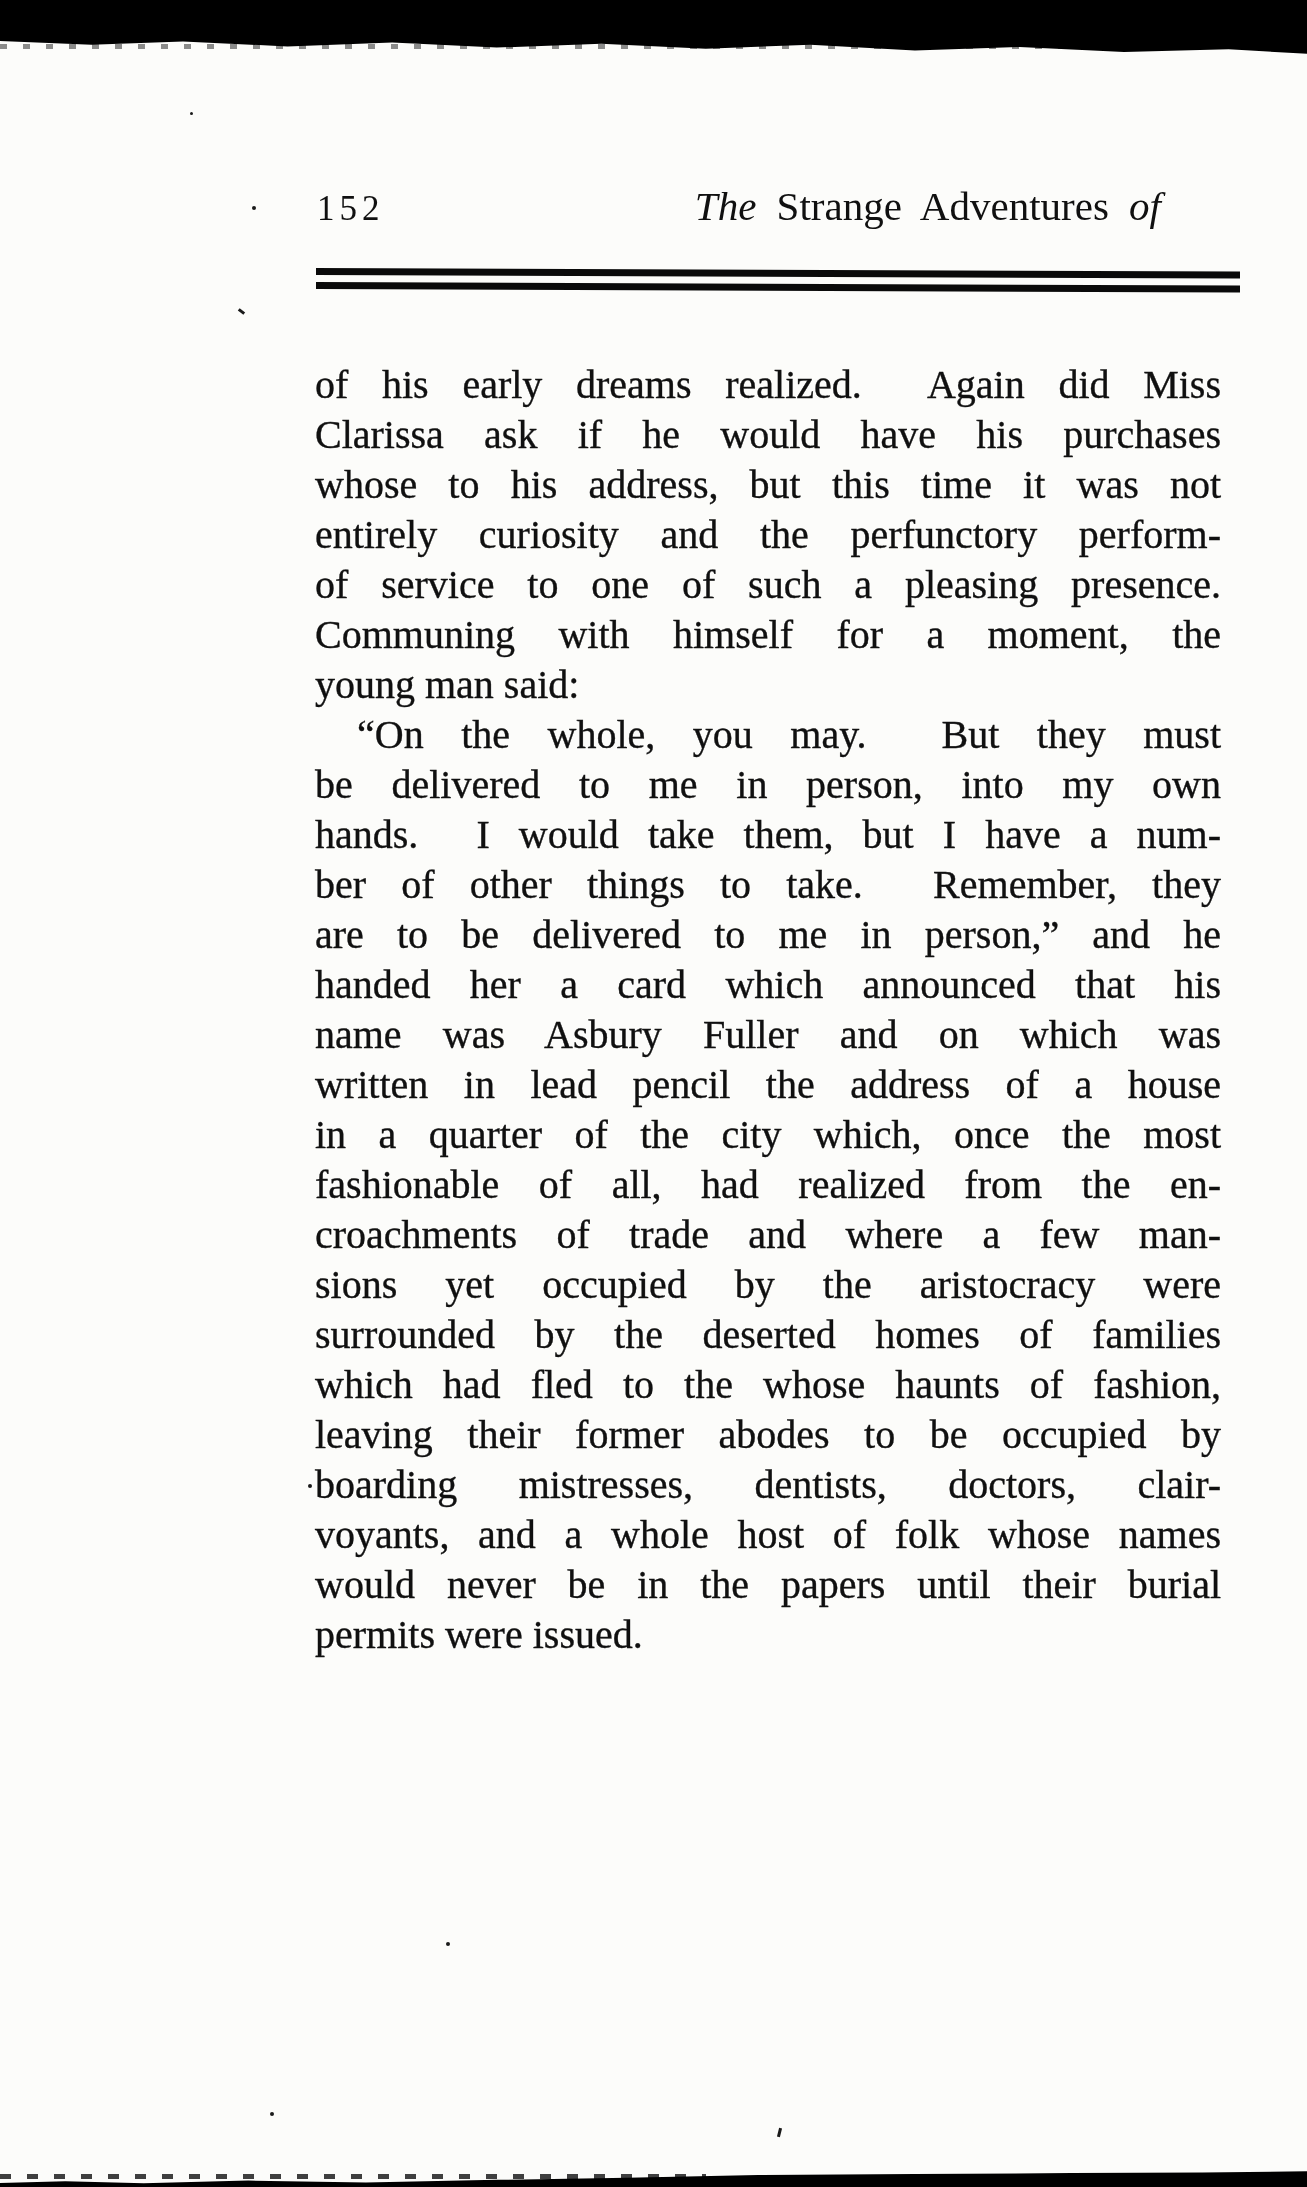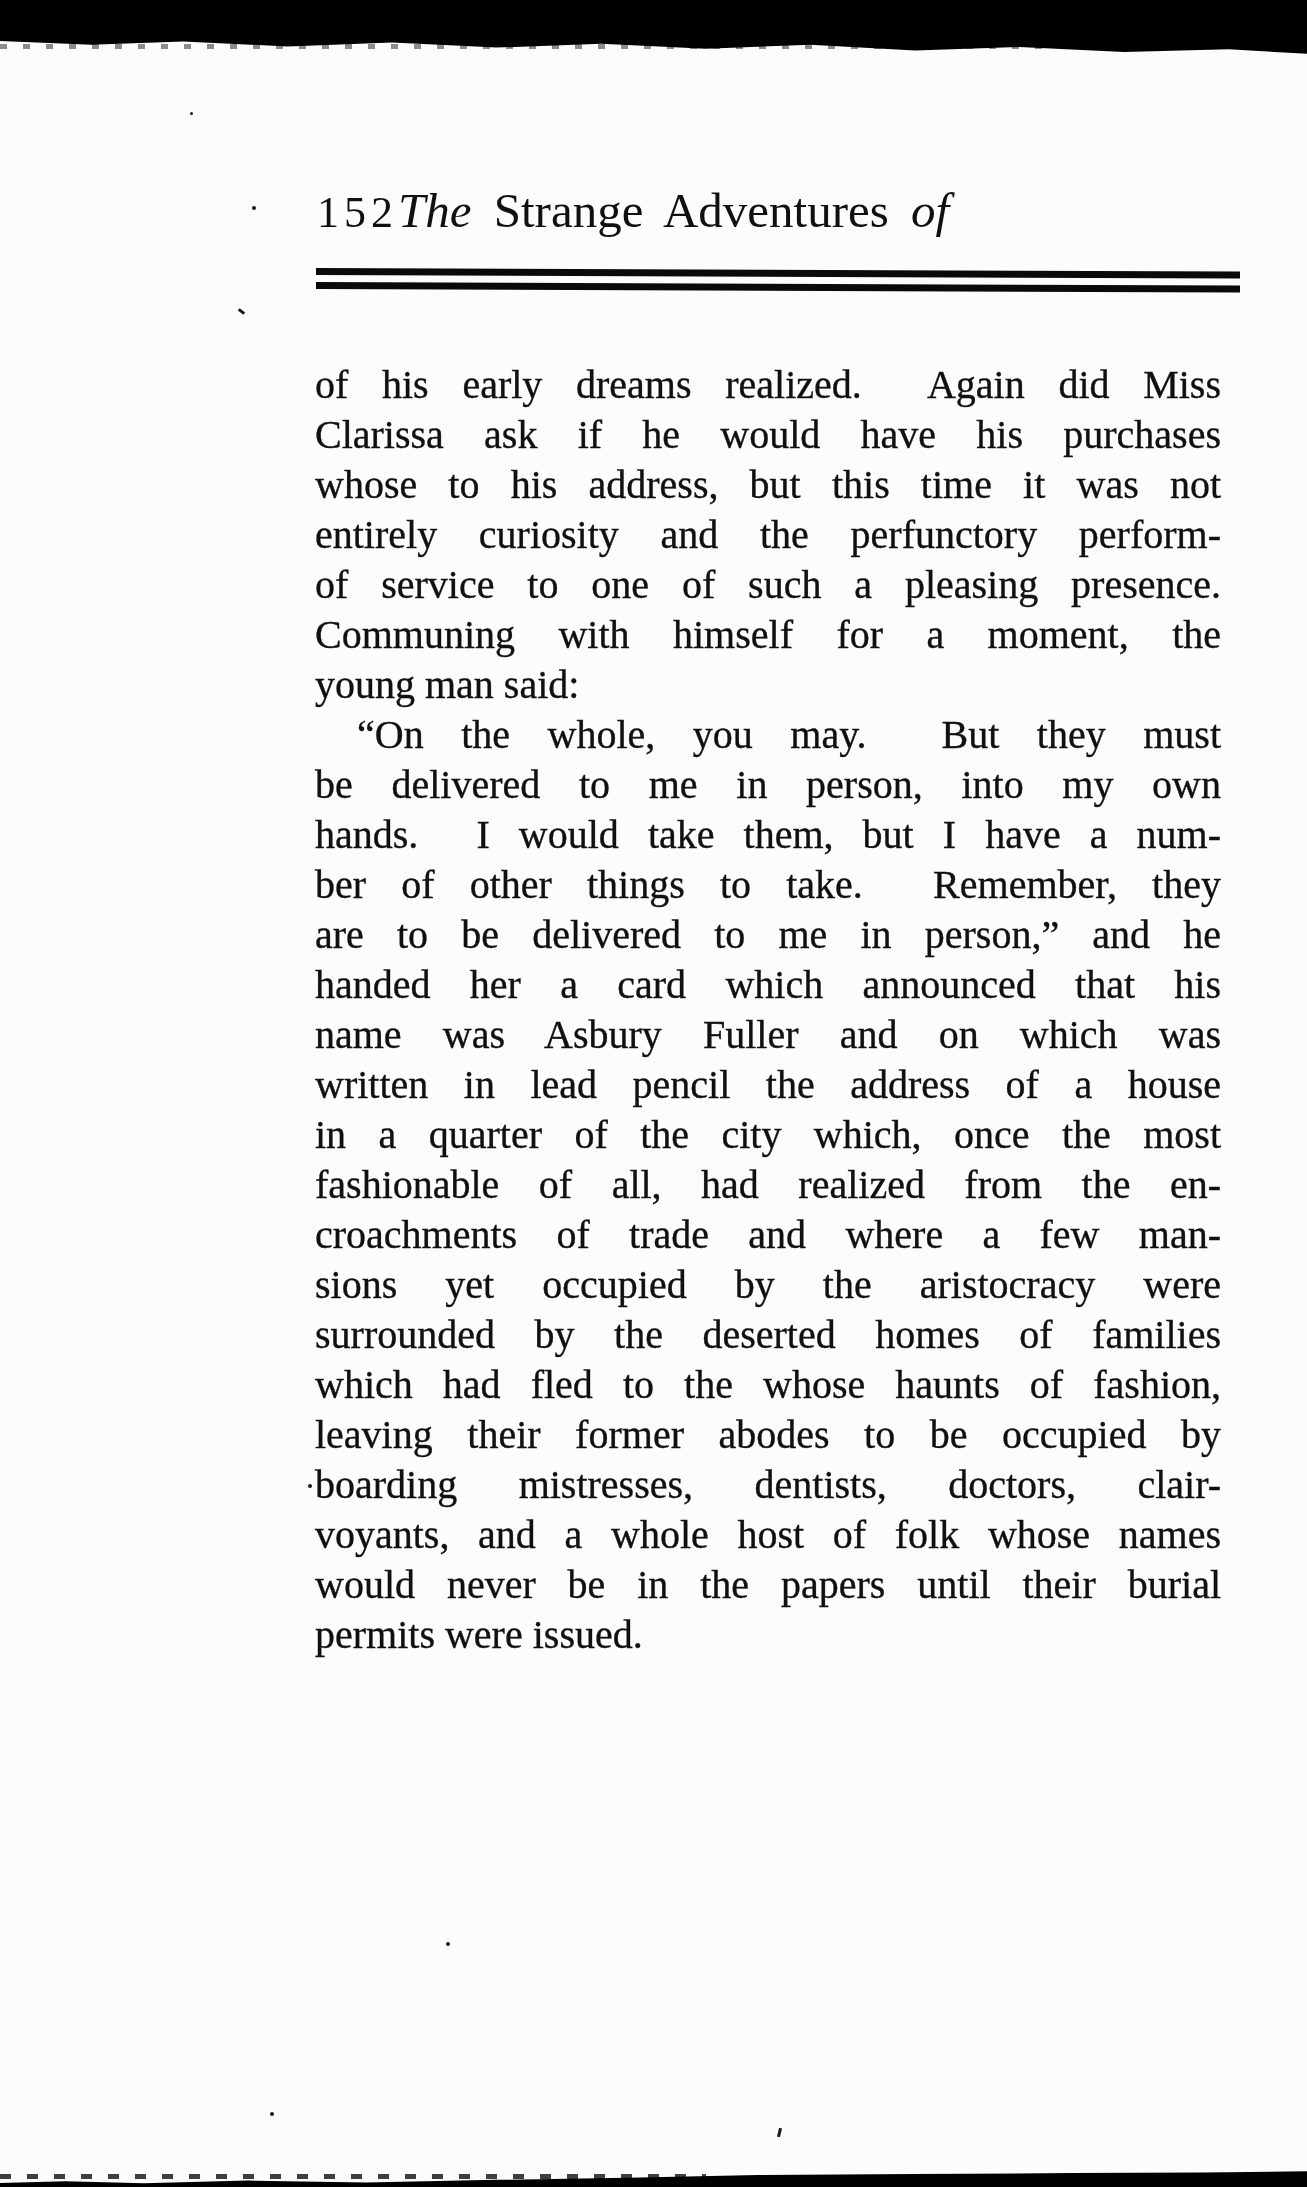--- a/index.html
+++ b/index.html
@@ -25,24 +25,24 @@
     background:repeating-linear-gradient(90deg,#000 0 7px,transparent 7px 23px);
     opacity:.45;
   }
 
   
   .header {
     position:absolute; top:182px; left:315px; width:906px;
     display:flex; align-items:baseline;
   }
   .page-number {
-    font-size:44px; letter-spacing:5px; padding-left:2px;
+    font-size:35px; letter-spacing:5px; padding-left:2px;
   }
   .running-title {
-    flex:1; text-align:left; font-size:49px; word-spacing:10px;
+    flex:1; text-align:right; font-size:41px; word-spacing:10px;
     padding-right:60px; white-space:pre-wrap;
   }
   .running-title .it { font-style:italic; }
 
   
   .rule {
     position:absolute; left:316px; width:924px; height:7px;
     background:#0a0a0a;
     transform:rotate(0.22deg); transform-origin:0 50%;
   }

